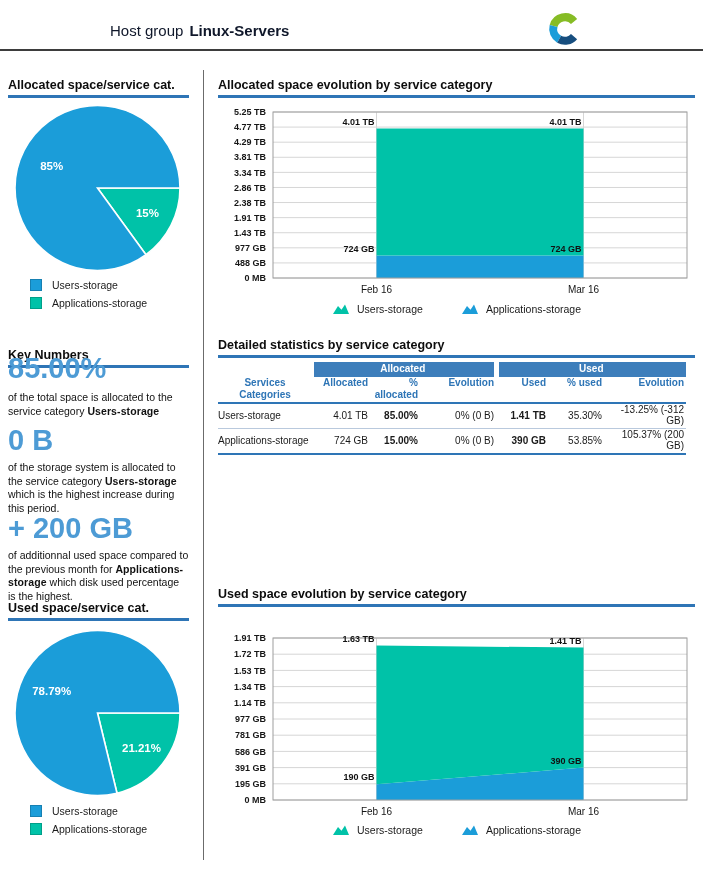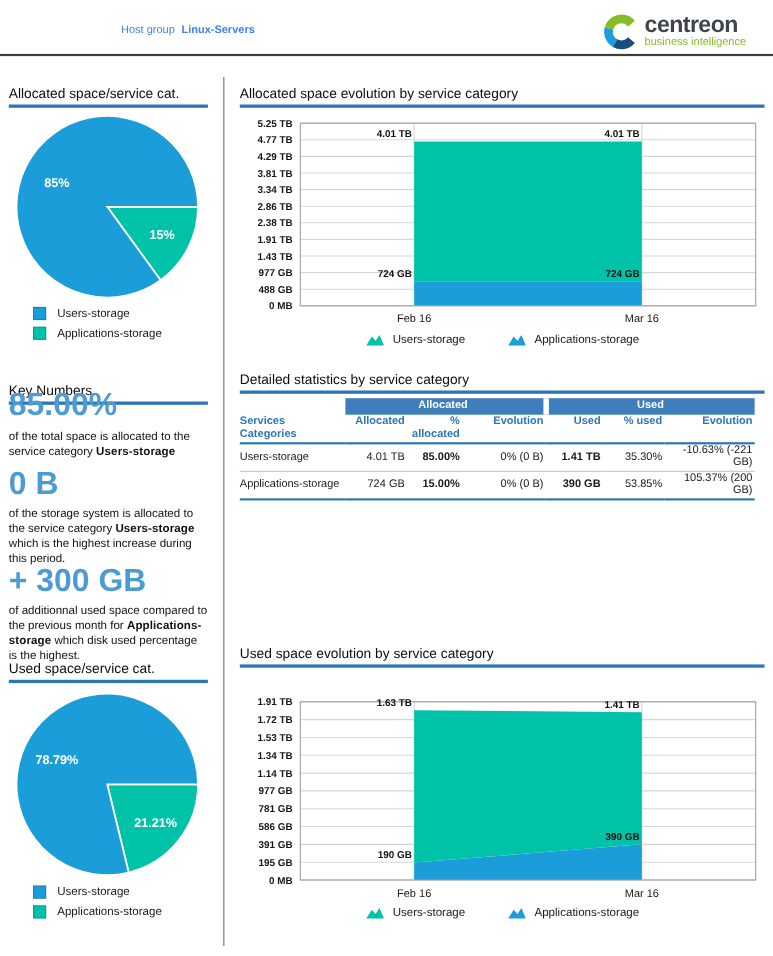--- a/index.html
+++ b/index.html
@@ -8,34 +8,34 @@
   }
   *{box-sizing:border-box;}
   html,body{margin:0;padding:0;}
   body{
     width:703px;height:869px;background:#fff;position:relative;overflow:hidden;
     font-family:"Liberation Sans","DejaVu Sans",sans-serif;color:var(--ink);
   }
   .abs{position:absolute;}
 
   
-  .hdr-title{left:110px;top:22px;font-size:10px;color:#3b82f6;}
+  .hdr-title{left:110px;top:22px;font-size:15px;color:#0f172a;}
   .hdr-title b{margin-left:6px;}
   .hdr-rule{left:0;top:49px;width:703px;height:2px;background:#3d3d3d;}
   .logo{left:548px;top:12px;display:flex;align-items:flex-start;}
   .logo svg{width:34px;height:34px;}
   .logo-text{margin-left:4px;line-height:1;}
   .logo-brand{font-size:21px;font-weight:bold;color:#3f454b;letter-spacing:-0.5px;}
   .logo-tag{font-size:10px;color:var(--green);margin-top:1px;}
 
   .vdivider{left:203px;top:70px;width:1px;height:790px;background:#6b6b6b;}
 
   
   .sec-title{
-    font-size:12.5px;font-weight:normal;color:#0d0d0d;
+    font-size:12.5px;font-weight:bold;color:#0d0d0d;
     border-bottom:3px solid var(--accent);padding-bottom:3px;line-height:1.15;
   }
   .w-left{left:8px;width:181px;}
   .w-right{left:218px;width:477px;}
 
   
   .pl-item{display:flex;align-items:center;margin-bottom:6px;}
   .sq{width:12px;height:12px;display:inline-block;margin-right:10px;border:1px solid rgba(0,0,0,0.18);}
   .pl-label{font-size:10.5px;color:var(--ink);}
 
@@ -54,45 +54,41 @@
   .chart-legend{display:flex;justify-content:center;align-items:center;gap:38px;}
   .lg-item{display:flex;align-items:center;gap:7px;font-size:10.5px;color:var(--ink);}
 
   
   table.stats{border-collapse:collapse;table-layout:fixed;width:468px;font-size:10px;}
   table.stats th,table.stats td{padding:0 2px 2px 0;}
   .gh{background:var(--thead);color:#fff;font-weight:bold;text-align:center;font-size:10px;height:15px;padding:1px 0;}
   .gh2{border-left:5px solid #fff;}
   .cols th{color:var(--accent);font-weight:bold;text-align:right;vertical-align:top;
            border-bottom:2px solid var(--accent);padding-bottom:3px;line-height:1.15;}
-  .cols th.c-first{text-align:left;}
+  .cols th.c-first{text-align:center;}
   table.stats td{text-align:right;}
   table.stats td.c-first{text-align:left;}
   td.c-emph{font-weight:bold;}
   tbody tr:nth-child(1) td{border-bottom:1px solid #b9c9dd;}
   tbody tr:nth-child(2) td{border-bottom:2px solid var(--accent);}
   tr.bold-row td{font-weight:bold;padding-top:4px;}
 </style>
 </head>
 <body>
 
 <div class="abs hdr-title">
   <span>Host group</span><b>Linux-Servers</b>
 </div>
 
 <div class="abs logo">
   <svg viewBox="0 0 36 36">
     <path d="M27.6 10 A12.5 12.5 0 0 0 5.9 14.8" fill="none" stroke="#86bc25" stroke-width="8.5"></path>
     <path d="M5.9 14.8 A12.5 12.5 0 0 0 11.8 28.8" fill="none" stroke="#1b9dd9" stroke-width="8.5"></path>
     <path d="M11.8 28.8 A12.5 12.5 0 0 0 27.6 26" fill="none" stroke="#174e7f" stroke-width="8.5"></path>
   </svg>
-  <div class="logo-text">
-    <div class="logo-brand">centreon</div>
-    <div class="logo-tag">business intelligence</div>
-  </div>
 </div>
 
 <div class="abs hdr-rule"></div>
 <div class="abs vdivider"></div>
 
 <div class="abs sec-title w-left" style="top:78px;">Allocated space/service cat.</div>
 
 <svg id="pie-allocated" class="abs" style="left:8px;top:101px;" width="181" height="176" viewBox="0 0 181 176">
     <path d="M89.5 87 L172.0 87.0 A82.5 82.5 0 0 1 138.0 153.7 Z" fill="#00c2a8" stroke="#fff" stroke-width="1.6"></path>
     <text x="139.4" y="116.4" text-anchor="middle" class="plabel">15%</text>
@@ -116,21 +112,21 @@
 <div class="abs kn-value" style="left:8px;top:354px;">85.00%</div>
 <div class="abs kn-text" style="left:8px;top:391px;">
   <span>of the total space is allocated to the service category </span><b>Users-storage</b><span></span>
 </div>
 
 <div class="abs kn-value" style="left:8px;top:426px;text-align:center;">0 B</div>
 <div class="abs kn-text" style="left:8px;top:461px;">
   <span>of the storage system is allocated to the service category </span><b>Users-storage</b><span> which is the highest increase during this period.</span>
 </div>
 
-<div class="abs kn-value" style="left:8px;top:514px;">+ 300 GB</div>
+<div class="abs kn-value" style="left:8px;top:514px;">+ 200 GB</div>
 <div class="abs kn-text" style="left:8px;top:549px;">
   <span>of additionnal used space compared to the previous month for </span><b>Applications-storage</b><span> which disk used percentage is the highest.</span>
 </div>
 
 <div class="abs sec-title w-left" style="top:601px;">Used space/service cat.</div>
 
 <svg id="pie-used" class="abs" style="left:8px;top:626px;" width="181" height="176" viewBox="0 0 181 176">
     <path d="M89.5 87 L172.0 87.0 A82.5 82.5 0 0 1 109.0 167.2 Z" fill="#00c2a8" stroke="#fff" stroke-width="1.6"></path>
     <text x="133.5" y="125.6" text-anchor="middle" class="plabel">21.21%</text>
     <path d="M89.5 87 L109.0 167.2 A82.5 82.5 0 1 1 172.0 87.0 Z" fill="#1b9dd9" stroke="#fff" stroke-width="1.6"></path>
@@ -233,21 +229,21 @@
       </tr>
     </thead>
     <tbody id="stats-tbody">
         <tr>
           <td class="c-first">Users-storage</td>
           <td>4.01 TB</td>
           <td class="c-emph">85.00%</td>
           <td>0% (0 B)</td>
           <td class="c-emph">1.41 TB</td>
           <td>35.30%</td>
-          <td>-10.63% (-221 GB)</td>
+          <td>-13.25% (-312 GB)</td>
         </tr>
         <tr>
           <td class="c-first">Applications-storage</td>
           <td>724 GB</td>
           <td class="c-emph">15.00%</td>
           <td>0% (0 B)</td>
           <td class="c-emph">390 GB</td>
           <td>53.85%</td>
           <td>105.37% (200 GB)</td>
         </tr>

